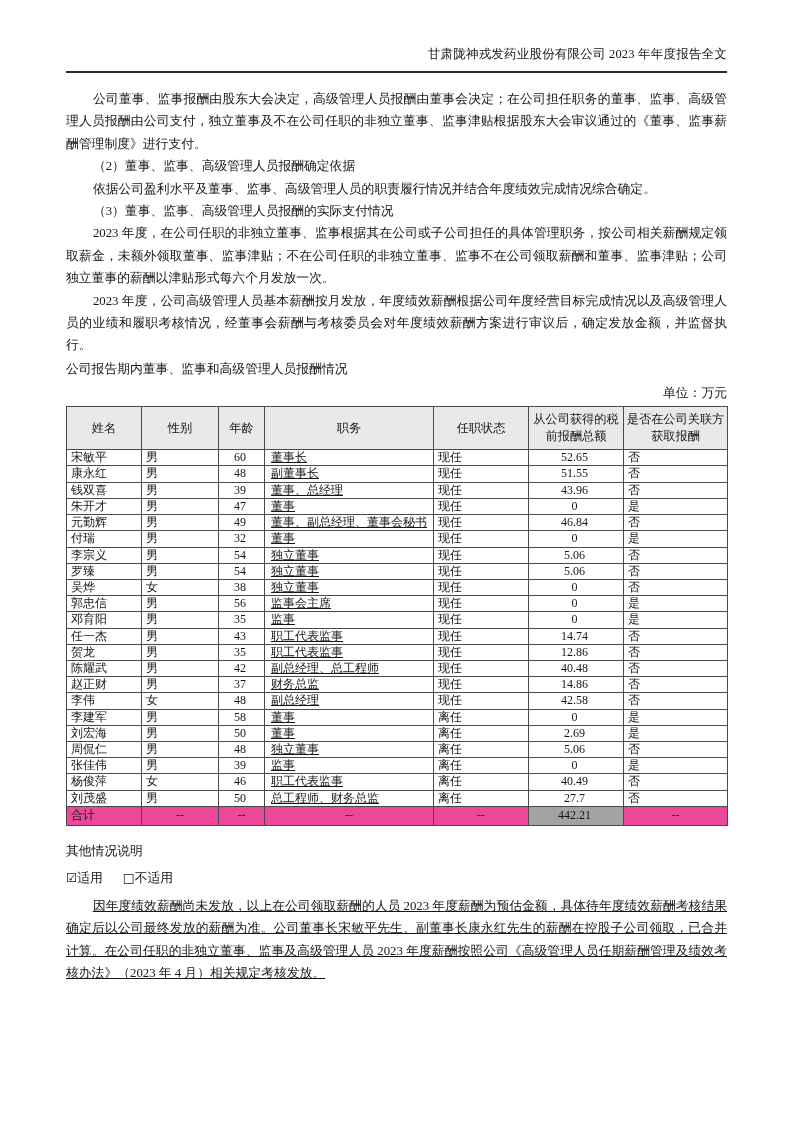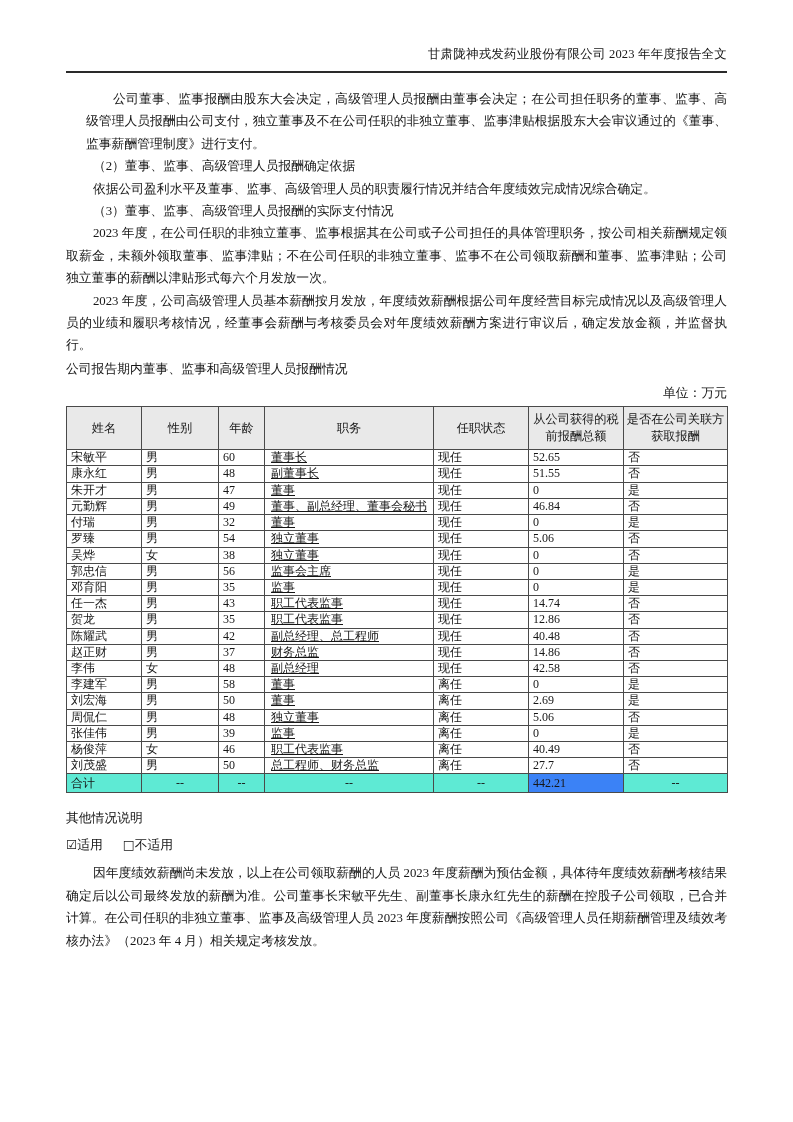--- a/index.html
+++ b/index.html
@@ -22,21 +22,21 @@
     border-bottom: 2px solid #2a2a2a;
   }
 
   .para {
     font-size: 12.8px;
     line-height: 22.4px;
     text-align: justify;
     margin: 0;
   }
   .indent { text-indent: 2.1em; }
-  .first-para { margin-top: 15px; margin-left: 20px; }
+  .first-para { margin-top: 15px; }
 
   .caption { font-size: 12.8px; line-height: 22.4px; margin-top: 1px; }
 
   .unit-line {
     text-align: right;
     font-size: 12.8px;
     line-height: 20px;
     margin: 3px 0 3px 0;
   }
 
@@ -57,32 +57,32 @@
     padding: 4px 2px;
     line-height: 17px;
     font-size: 12.2px;
   }
   .comp-table td {
     padding: 1px 4px;
     line-height: 13.2px;
     height: 16px;
     white-space: nowrap;
   }
-  .comp-table td.num { text-align: left; padding-right: 7px; }
+  .comp-table td.num { text-align: center; padding-right: 7px; }
   .comp-table td.c3 { padding-left: 6px; text-decoration: underline; }
-  .total-row td { background: #5eead4; height: 19px; }
-  .total-row td.white { background: #3b82f6; }
+  .total-row td { background: #ec4899; height: 19px; }
+  .total-row td.white { background: #a3a3a3; }
   .total-row td.dash { text-align: center; }
 
   .notes-title { font-size: 12.8px; line-height: 20px; margin-top: 15px; }
   .check-line  { font-size: 12.8px; line-height: 20px; margin-top: 7px; }
   .check-line .box { font-family: "DejaVu Sans", sans-serif; font-size: 12.5px; }
   .check-line .opt2 { margin-left: 20px; }
 
-  .footnote { margin-top: 7px; }
+  .footnote { margin-top: 7px; text-decoration: underline; }
 
   .page-number {
     position: absolute;
     top: 1037px;
     right: 57px;
     font-size: 12px;
     color: #222;
   }
 </style>
 </head>
@@ -137,20 +137,29 @@
           <tr>
         <td class="c0">康永红</td>
         <td class="c1">男</td>
         <td class="c2 num">48</td>
         <td class="c3">副董事长</td>
         <td class="c4">现任</td>
         <td class="c5 num">51.55</td>
         <td class="c6">否</td>
       </tr>
           <tr>
+        <td class="c0">钱双喜</td>
+        <td class="c1">男</td>
+        <td class="c2 num">39</td>
+        <td class="c3">董事、总经理</td>
+        <td class="c4">现任</td>
+        <td class="c5 num">43.96</td>
+        <td class="c6">否</td>
+      </tr>
+          <tr>
         <td class="c0">朱开才</td>
         <td class="c1">男</td>
         <td class="c2 num">47</td>
         <td class="c3">董事</td>
         <td class="c4">现任</td>
         <td class="c5 num">0</td>
         <td class="c6">是</td>
       </tr>
           <tr>
         <td class="c0">元勤辉</td>
@@ -162,20 +171,29 @@
         <td class="c6">否</td>
       </tr>
           <tr>
         <td class="c0">付瑞</td>
         <td class="c1">男</td>
         <td class="c2 num">32</td>
         <td class="c3">董事</td>
         <td class="c4">现任</td>
         <td class="c5 num">0</td>
         <td class="c6">是</td>
+      </tr>
+          <tr>
+        <td class="c0">李宗义</td>
+        <td class="c1">男</td>
+        <td class="c2 num">54</td>
+        <td class="c3">独立董事</td>
+        <td class="c4">现任</td>
+        <td class="c5 num">5.06</td>
+        <td class="c6">否</td>
       </tr>
           <tr>
         <td class="c0">罗臻</td>
         <td class="c1">男</td>
         <td class="c2 num">54</td>
         <td class="c3">独立董事</td>
         <td class="c4">现任</td>
         <td class="c5 num">5.06</td>
         <td class="c6">否</td>
       </tr>

